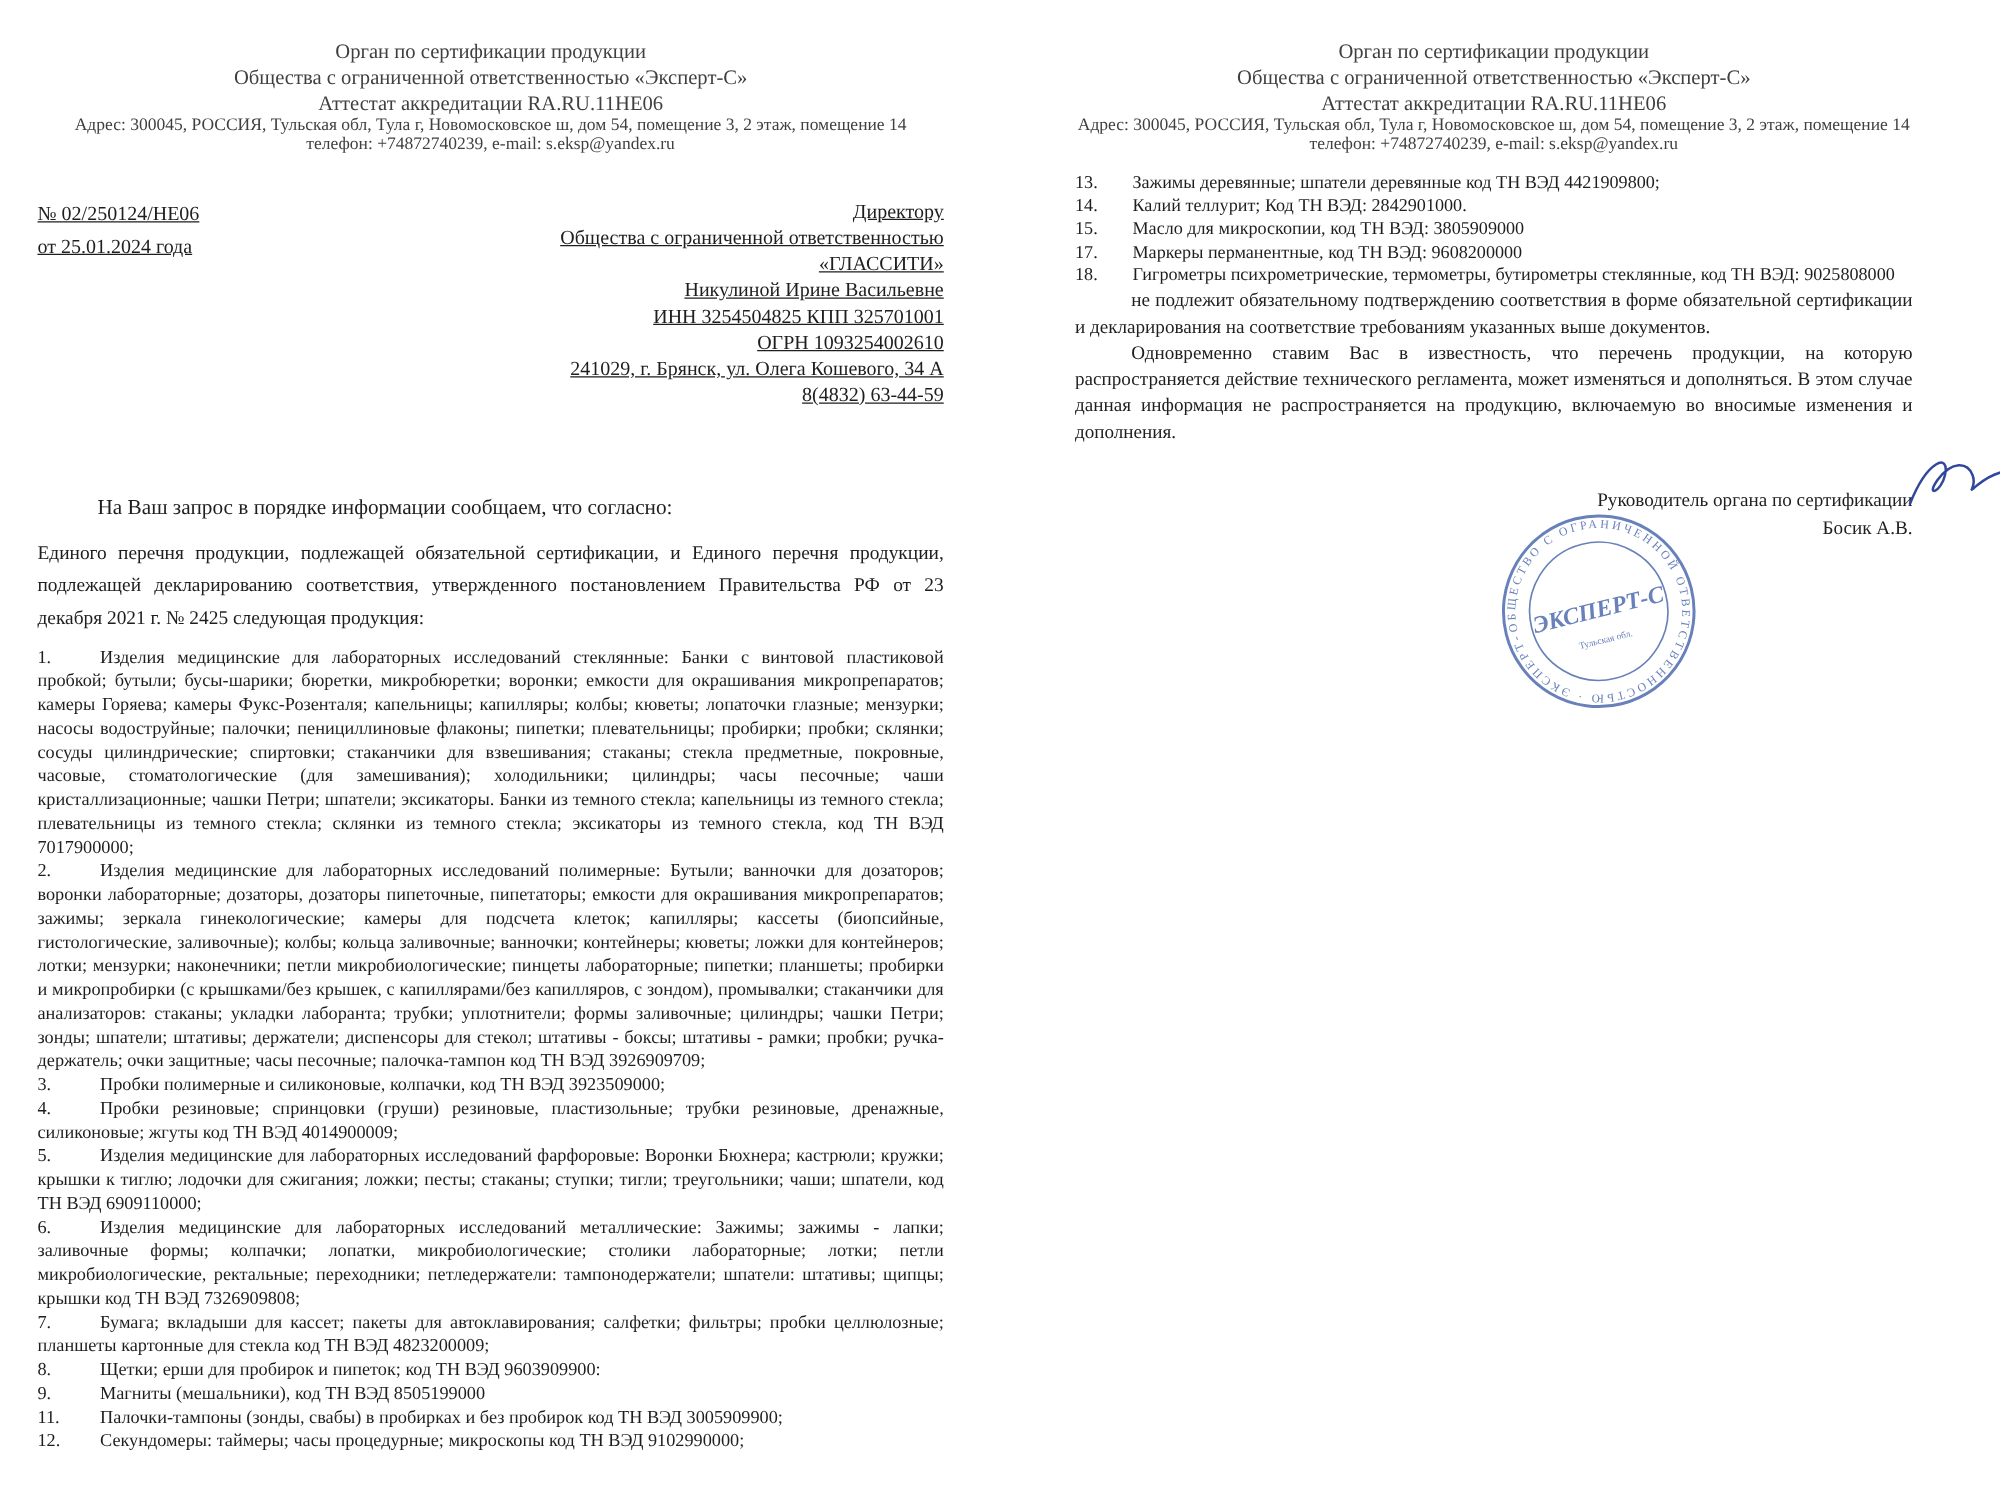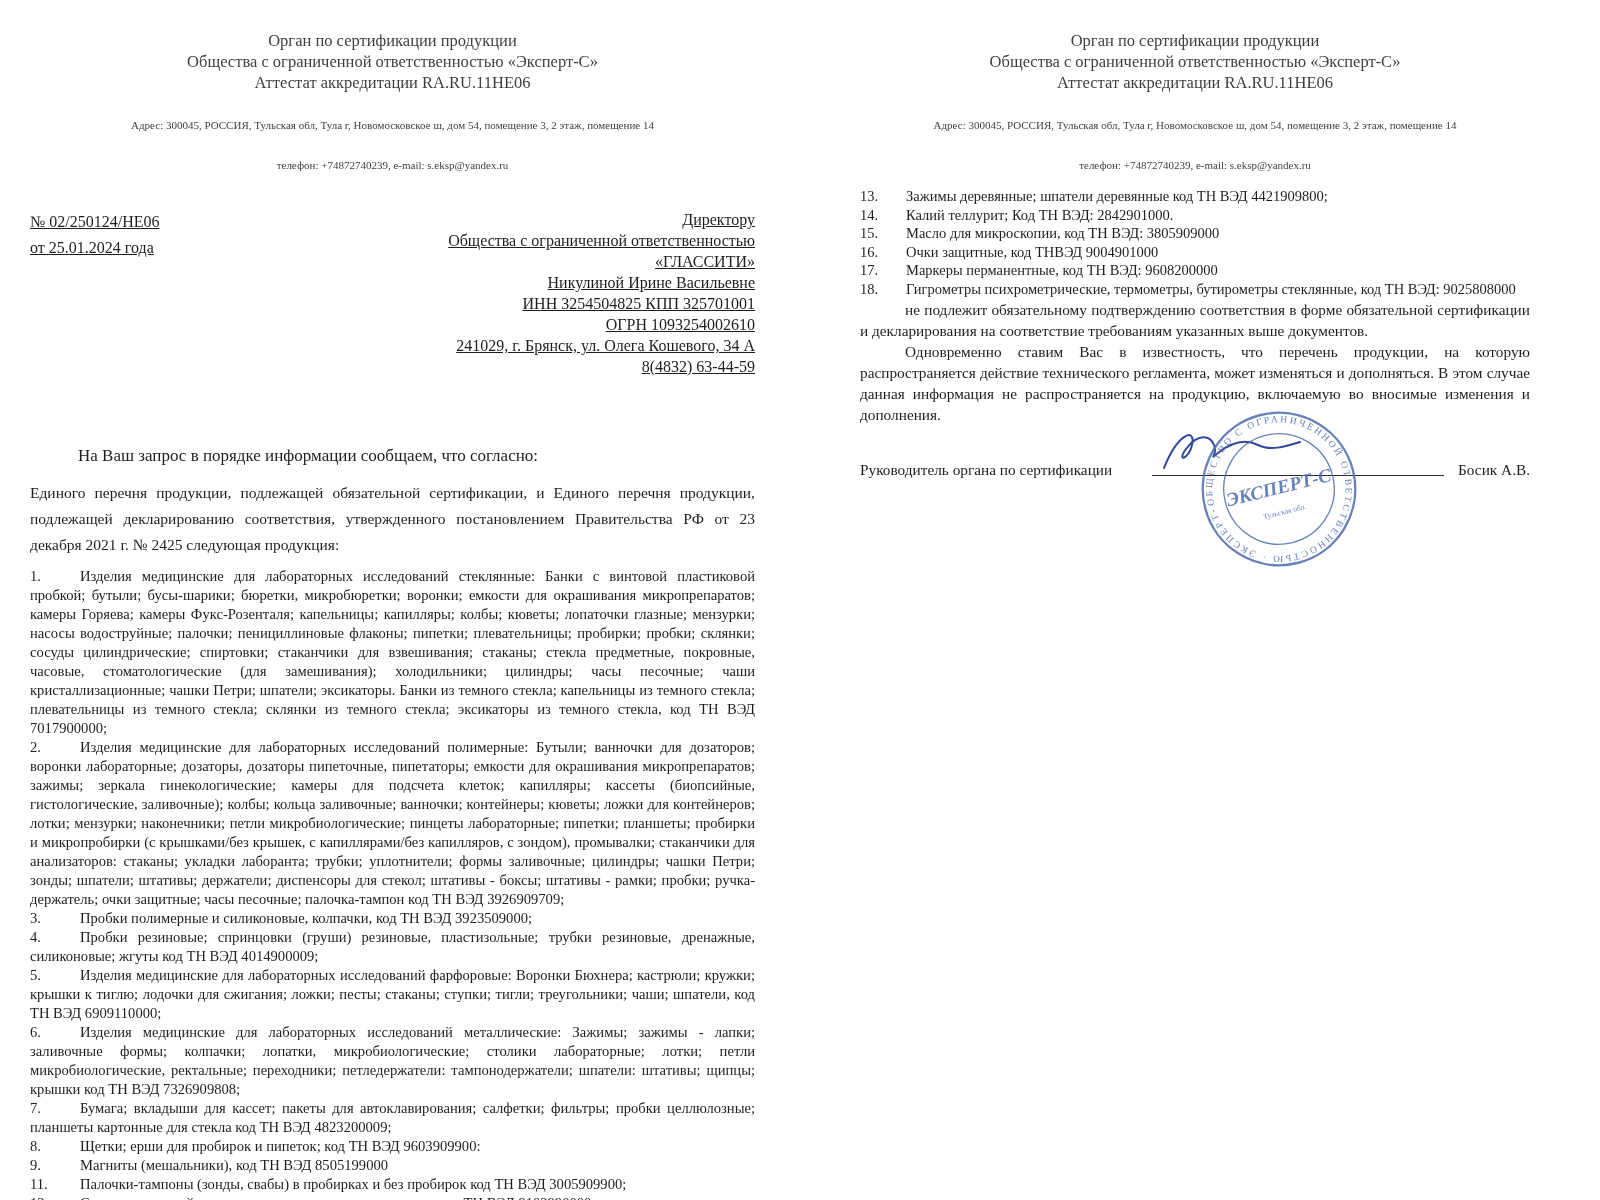--- a/index.html
+++ b/index.html
@@ -9,39 +9,39 @@
     font-family:"Liberation Serif", serif;
     color:#1e1e1e;
   }
   .doc { display:flex; width:1600px; height:1200px; }
   .page { position:relative; }
   .page1 { width:800px; padding:30px 45px 10px 30px; }
   .page2 { width:800px; padding:30px 70px 10px 60px; }
 
   .hdr { text-align:center; color:#3f3f3f; }
   .hdr .h-big { font-size:16.5px; line-height:21px; }
-  .hdr .h-small { font-size:11px; line-height:15px;margin-top:25px; }
+  .hdr .h-small { font-size:14px; line-height:15px; }
 
   .ref-row { display:flex; justify-content:space-between; margin-top:36px;text-decoration:underline; }
   .ref { font-size:16px; line-height:26px; }
   .addressee { text-align:right; font-size:16px; line-height:21px; }
 
   .intro { margin-top:69px; text-indent:48px; font-size:17px; }
   .lead { margin-top:14px; font-size:15.5px; line-height:26px; text-align:justify; }
 
   .list { margin-top:9px; font-size:14.6px; line-height:19px; }
   .item { text-align:justify; }
   .num { display:inline-block; width:50px; }
   .list2 { margin-top:14px; font-size:14.5px; line-height:18.6px; }
   .list2 .num { width:46px; }
 
   .paras { }
   .para { text-indent:45px; text-align:justify; font-size:15.3px; line-height:21px; }
 
-  .sig-row { display:flex; align-items:flex-end; margin-top:36px; font-size:15.3px; }
+  .sig-row { display:flex; align-items:flex-end; margin-top:36px; font-size:15.3px;flex-direction:column; }
   .sig-title { flex:0 0 auto; }
   .sig-line { flex:1; margin:0 14px 3px 40px; border-bottom:1.5px solid #2a2a2a; height:4px; position:relative; }
   .sig-name { flex:0 0 auto; }
   .signature-svg { position:absolute; left:6px; bottom:-8px; overflow:visible; }
 
   .stamp { position:absolute; left:398px; top:408px; width:162px; height:162px;
            opacity:0.85; transform:rotate(-14deg); }
 </style>
 </head>
 <body>
@@ -98,21 +98,20 @@
       <div class="h-big">Общества с ограниченной ответственностью «Эксперт-С»</div>
       <div class="h-big">Аттестат аккредитации RA.RU.11НЕ06</div>
       <div class="h-small">Адрес: 300045, РОССИЯ, Тульская обл, Тула г, Новомосковское ш, дом 54, помещение 3, 2 этаж, помещение 14</div>
       <div class="h-small">телефон: +74872740239, e-mail: s.eksp@yandex.ru</div>
     </div>
 
     <div class="list list2">
       <div class="item"><span class="num">13.</span><span>Зажимы деревянные; шпатели деревянные код ТН ВЭД 4421909800;</span></div>
       <div class="item"><span class="num">14.</span><span>Калий теллурит; Код ТН ВЭД: 2842901000.</span></div>
       <div class="item"><span class="num">15.</span><span>Масло для микроскопии, код ТН ВЭД: 3805909000</span></div>
-      <div class="item"><span class="num">16.</span><span>Очки защитные, код ТНВЭД 9004901000</span></div>
       <div class="item"><span class="num">17.</span><span>Маркеры перманентные, код ТН ВЭД: 9608200000</span></div>
       <div class="item"><span class="num">18.</span><span>Гигрометры психрометрические, термометры, бутирометры стеклянные, код ТН ВЭД: 9025808000</span></div>
     </div>
 
     <div class="paras">
       <p class="para">не подлежит обязательному подтверждению соответствия в форме обязательной сертификации и декларирования на соответствие требованиям указанных выше документов.</p>
       <p class="para">Одновременно ставим Вас в известность, что перечень продукции, на которую распространяется действие технического регламента, может изменяться и дополняться. В этом случае данная информация не распространяется на продукцию, включаемую во вносимые изменения и дополнения.</p>
     </div>
 
     <div class="sig-row">

